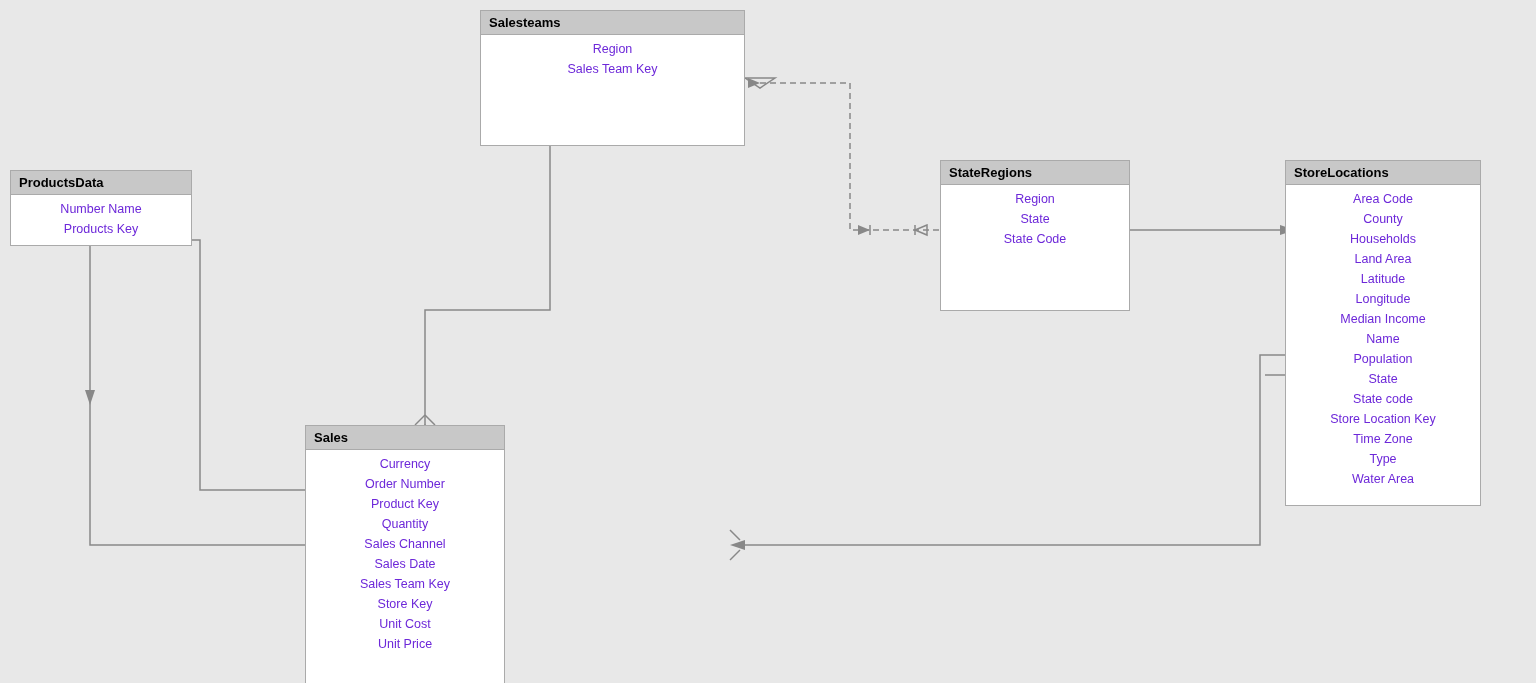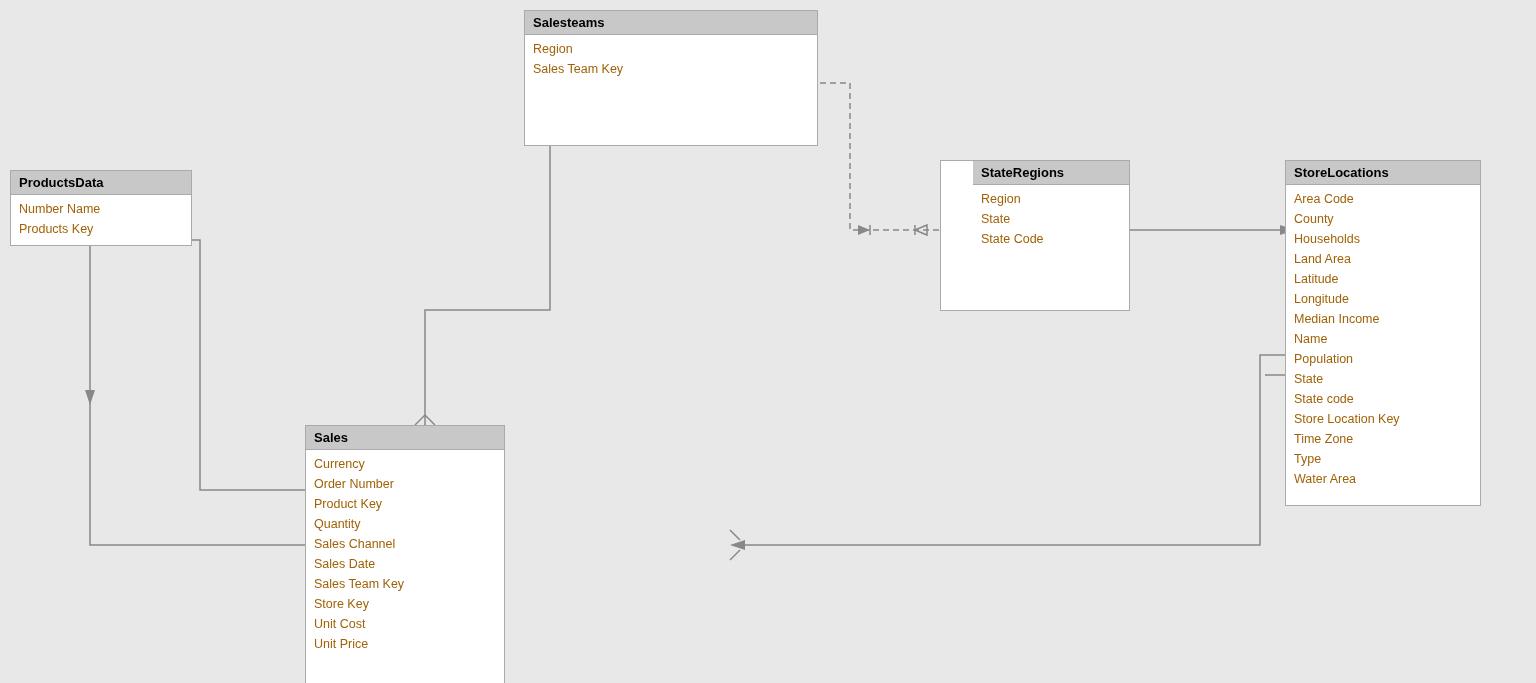--- a/index.html
+++ b/index.html
@@ -29,22 +29,23 @@
       padding: 4px 8px;
       font-weight: bold;
       font-size: 13px;
       border-bottom: 1px solid #aaa;
     }
     .entity-fields {
       padding: 4px 8px 6px 8px;
     }
     .entity-fields div {
       line-height: 1.6;
-      color: #a16207;
+      color: #6d28d9;
       font-size: 12.5px;
+      text-align: center;
     }
     svg.connections {
       position: absolute;
       top: 0; left: 0;
       width: 1536px;
       height: 683px;
       pointer-events: none;
     }
     .connector-line {
       fill: none;
@@ -105,21 +106,21 @@
   </svg>
 
   <div class="entity-box" style="left: 10px; top: 170px; width: 182px;">
     <div class="entity-header">ProductsData</div>
     <div class="entity-fields">
       <div>Number Name</div>
       <div>Products Key</div>
     </div>
   </div>
 
-  <div class="entity-box" style="left: 480px; top: 10px; width: 294px; margin-left: 44px;">
+  <div class="entity-box" style="left: 480px; top: 10px; width: 265px;">
     <div class="entity-header">Salesteams</div>
     <div class="entity-fields">
       <div>Region</div>
       <div>Sales Team Key</div>
     </div>
 
     <div style="height: 60px;"></div>
   </div>
 
   <div class="entity-box" style="left: 305px; top: 425px; width: 200px;">
@@ -132,21 +133,21 @@
       <div>Sales Channel</div>
       <div>Sales Date</div>
       <div>Sales Team Key</div>
       <div>Store Key</div>
       <div>Unit Cost</div>
       <div>Unit Price</div>
     </div>
     <div style="height: 30px;"></div>
   </div>
 
-  <div class="entity-box" style="left: 940px; top: 160px; width: 190px; padding-left: 32px;">
+  <div class="entity-box" style="left: 940px; top: 160px; width: 190px;">
     <div class="entity-header">StateRegions</div>
     <div class="entity-fields">
       <div>Region</div>
       <div>State</div>
       <div>State Code</div>
     </div>
     <div style="height: 55px;"></div>
   </div>
 
   <div class="entity-box" style="left: 1285px; top: 160px; width: 196px;">

